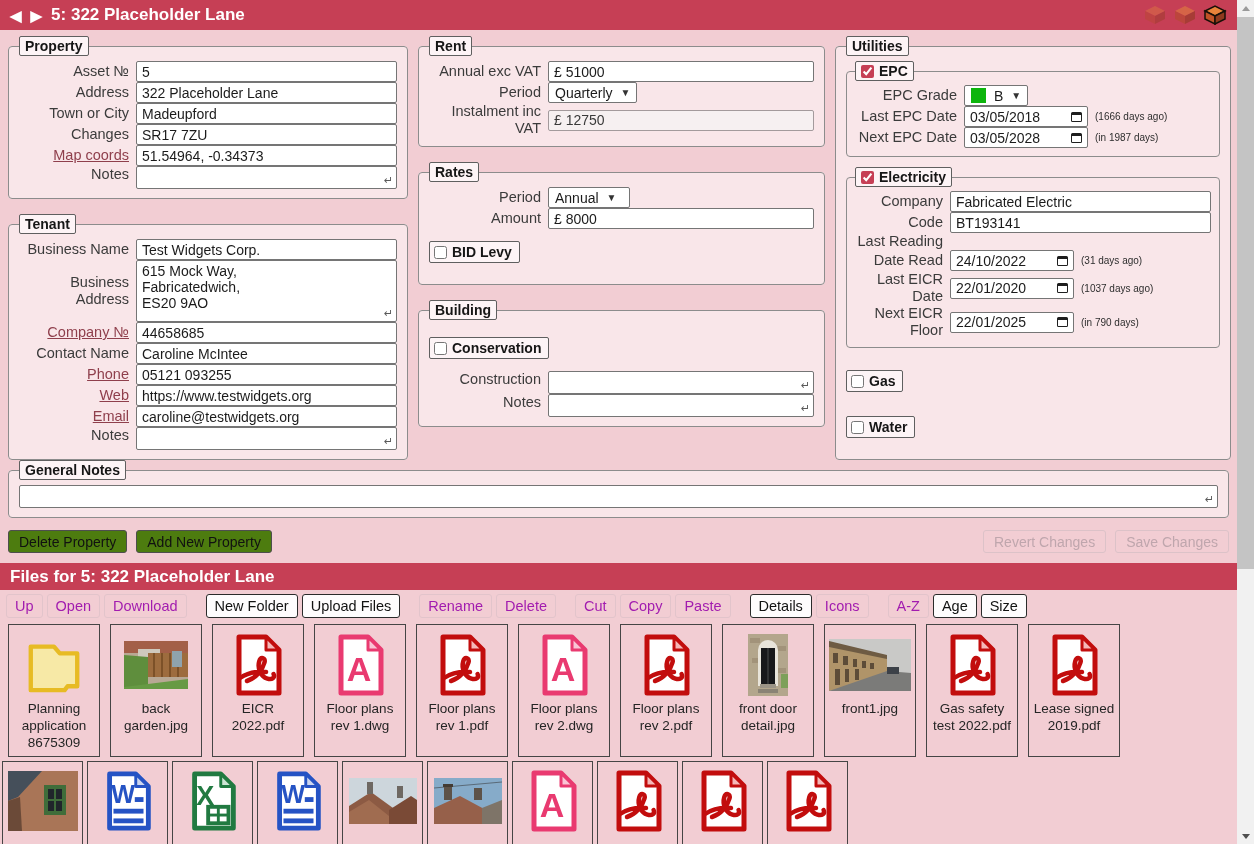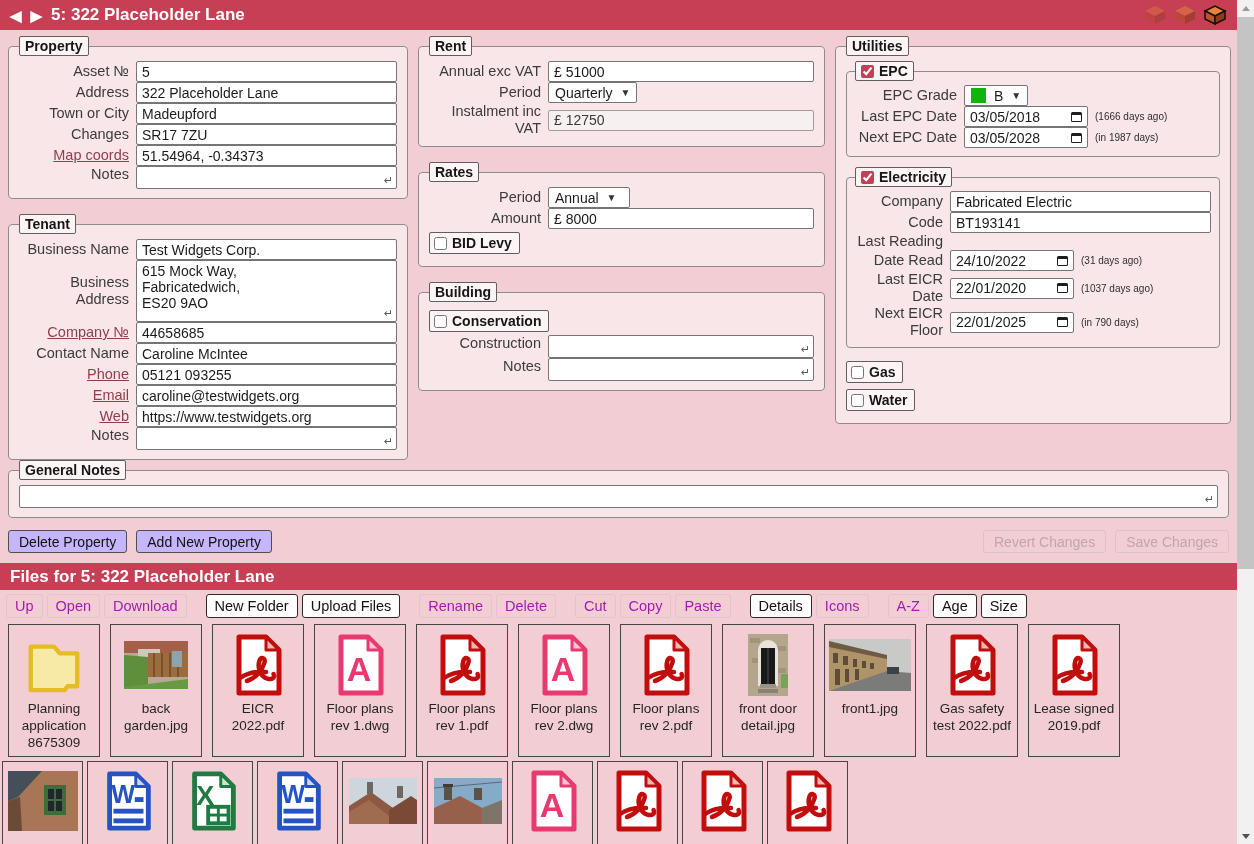--- a/index.html
+++ b/index.html
@@ -85,30 +85,30 @@
     width:124px; height:21px; border:1px solid #757575; border-radius:2px;
     background:#fff; padding:0 5px; font-size:14px; color:#1b1b1b; flex:none; cursor:text;
   }
   .cal { width:11px; height:10px; border:1px solid #1e1e1e; border-top:3.5px solid #1e1e1e; border-radius:1.5px; cursor:pointer; }
   .note { font-size:10px; color:#2e2e2e; white-space:nowrap; }
 
   .chkbox {
     display:inline-flex; align-items:center; gap:5px; width:max-content;
     border:1px solid #5f5f5f; border-radius:2px; background:#fdf4f6;
     padding:2px 7px 2px 4px; font-weight:bold; font-size:14px; color:#161616;
-    margin:3px 0; cursor:pointer;
+    margin:12px 0; cursor:pointer;
   }
 
   .gn { margin-top:8px; padding-bottom:8px; }
   .gn .ta-wrap { width:100%; }
 
   .actions { display:flex; gap:9px; padding:8px 8px 6px 8px; align-items:center; }
   .spacer { flex:1; }
   .btn {
-    background:#c4b5fd; border:1px solid #4e4e4e; border-radius:3px;
+    background:#4d7c0f; border:1px solid #4e4e4e; border-radius:3px;
     font:14px "Liberation Sans", sans-serif; color:#111;
     padding:2px 10px; height:23px; cursor:pointer;
   }
   .btn.disabled { background:transparent; border-color:#dcc2c8; color:#bfa6ad; cursor:default; }
 
   
   .toolbar { display:flex; align-items:center; gap:4px; padding:4px 6px; }
   .tgap { width:11px; flex:none; }
   .tbtn {
     background:#fefcfd; border:1px solid #2b2b2b; border-radius:3px;
@@ -228,26 +228,26 @@
           </div>
           <div class="row">
             <label class="lbl">Contact Name</label>
             <input class="txt" value="Caroline McIntee" style="">
           </div>
           <div class="row">
             <label class="lbl link">Phone</label>
             <input class="txt" value="05121 093255" style="">
           </div>
           <div class="row">
+            <label class="lbl link">Web</label>
+            <input class="txt" value="https://www.testwidgets.org" style="">
+          </div>
+          <div class="row">
             <label class="lbl link">Email</label>
             <input class="txt" value="caroline@testwidgets.org" style="">
-          </div>
-          <div class="row">
-            <label class="lbl link">Web</label>
-            <input class="txt" value="https://www.testwidgets.org" style="">
           </div>
           <div class="row top">
             <label class="lbl">Notes</label>
             <span class="ta-wrap">
                 <textarea class="ta" style=""></textarea>
                 <span class="ret">↵</span>
               </span>
           </div>
         </fieldset>
       </div>

